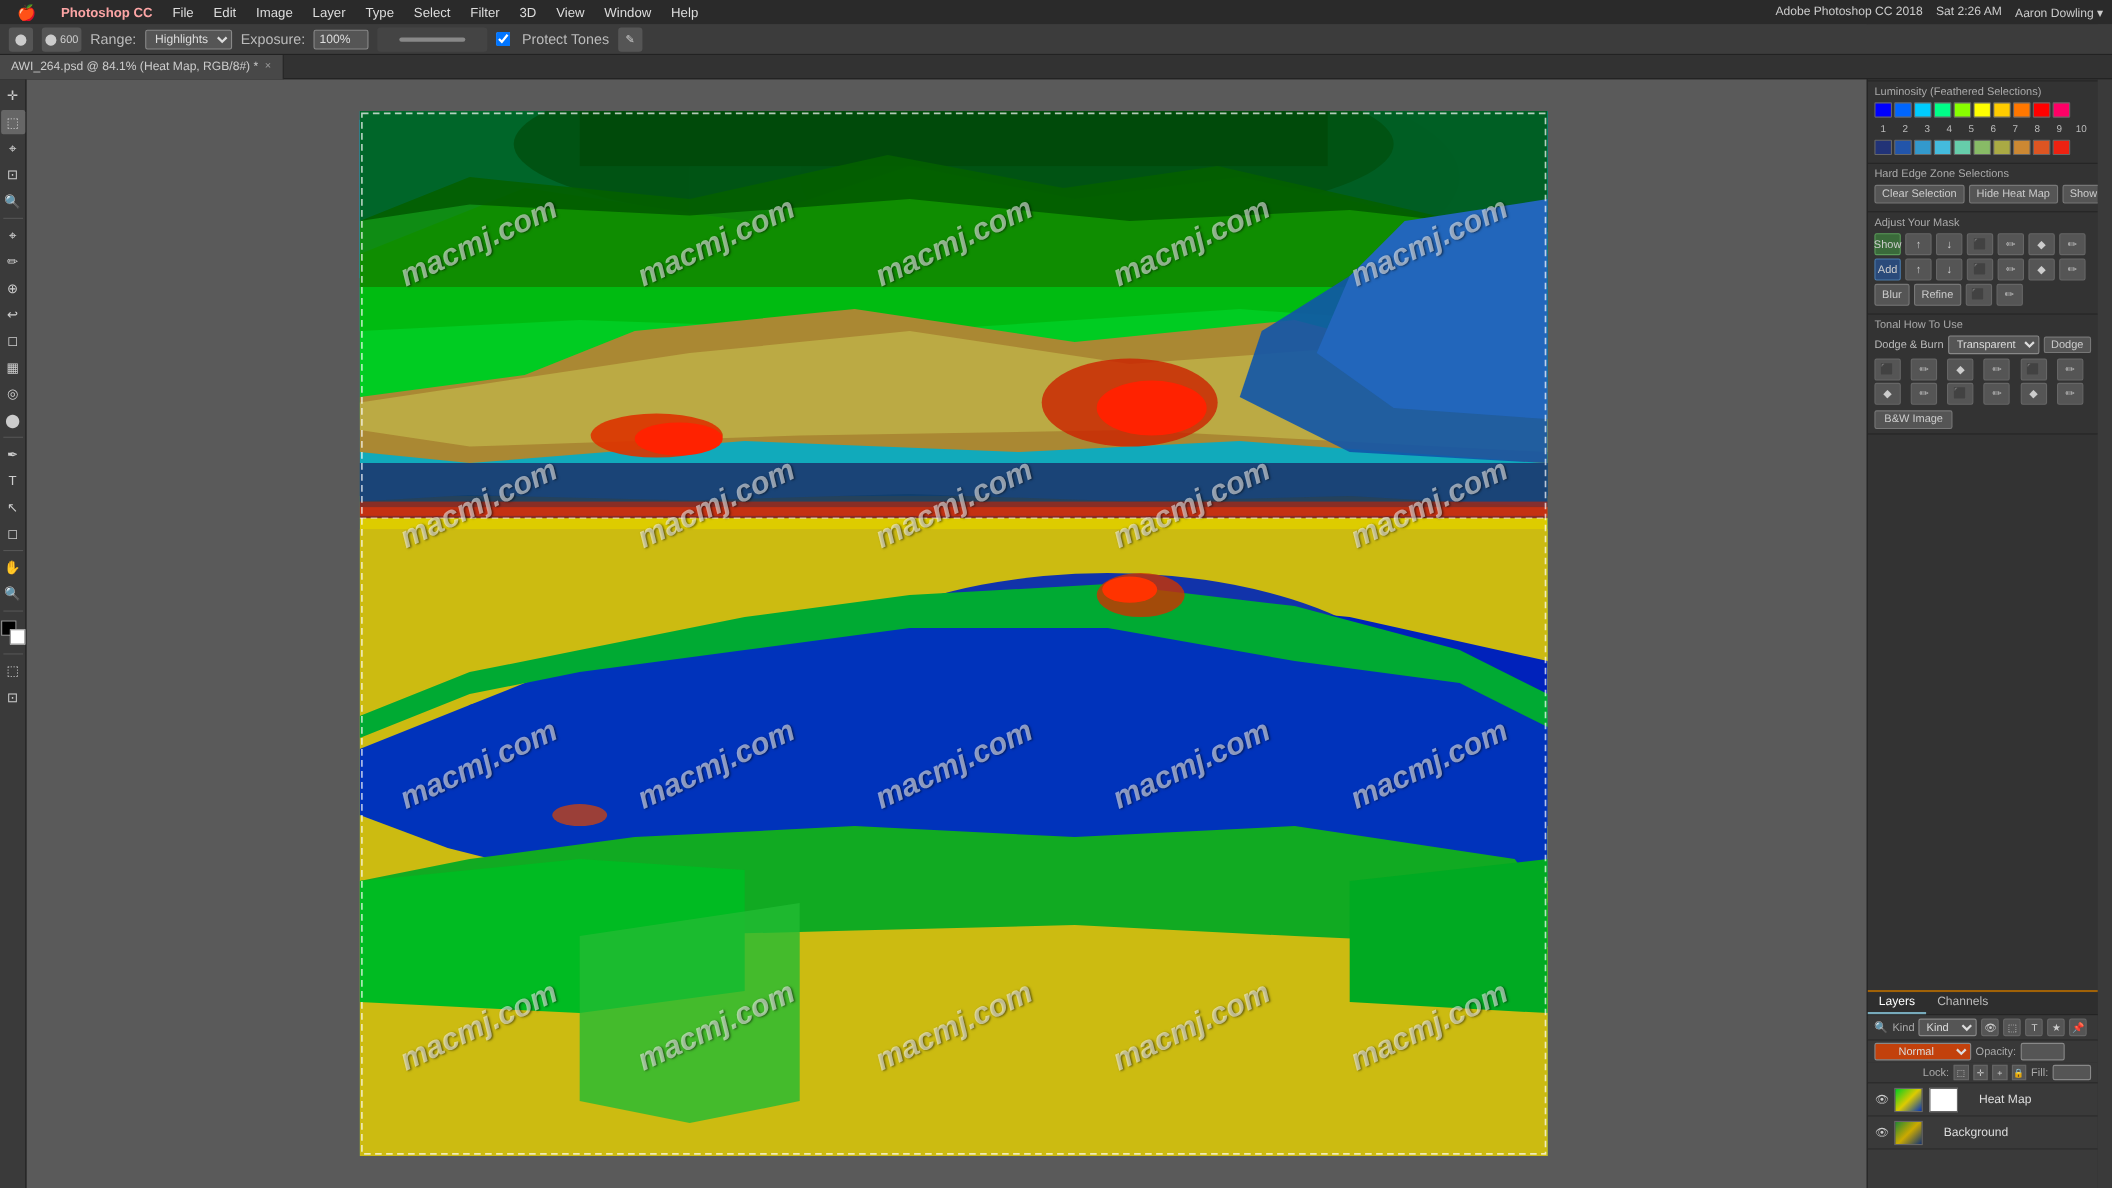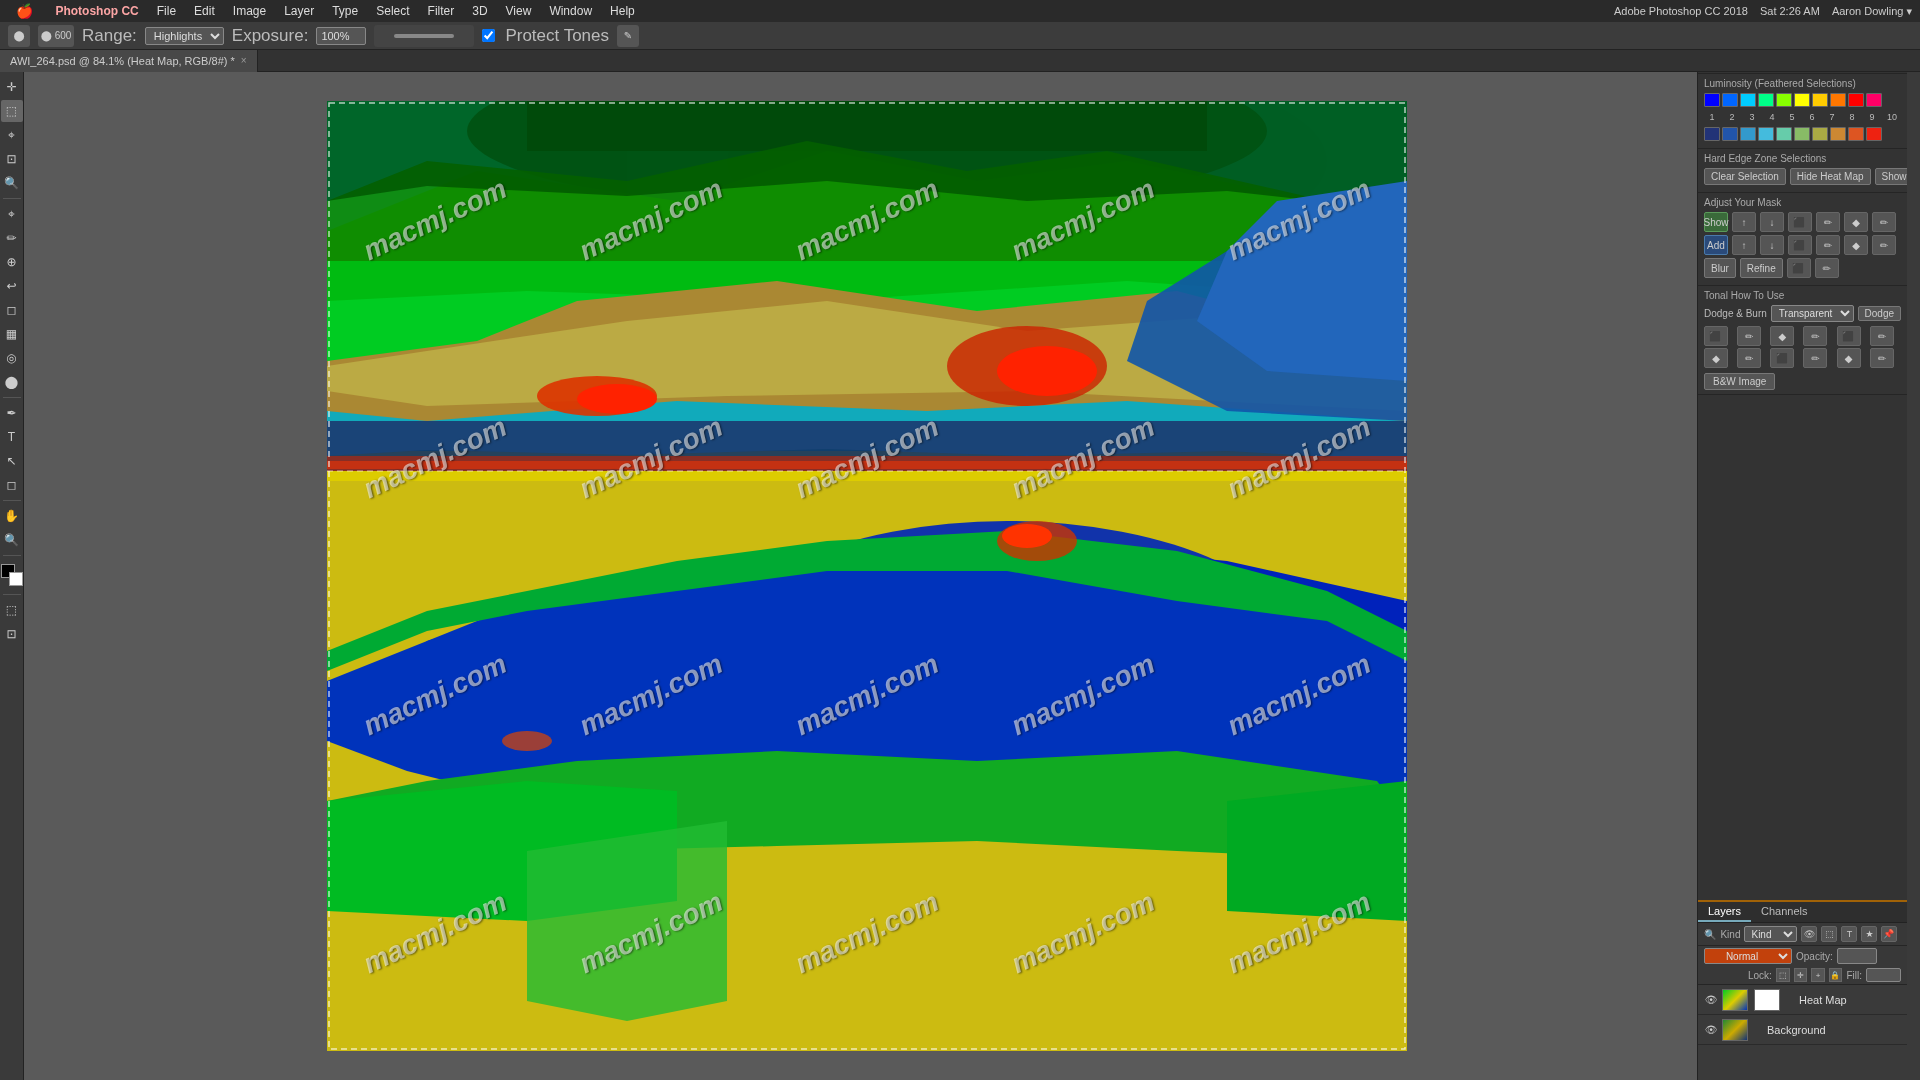--- a/index.html
+++ b/index.html
@@ -66,21 +66,21 @@
       height: 22px;
       background: #555;
       border-radius: 3px;
       display: flex;
       align-items: center;
       justify-content: center;
       font-size: 10px;
       color: #ccc;
     }
     .options-label {
-      font-size: 17px;
+      font-size: 13px;
       color: #bbb;
     }
     .options-dropdown {
       background: #555;
       border: 1px solid #888;
       color: #ddd;
       font-size: 11px;
       padding: 1px 4px;
       border-radius: 2px;
       height: 18px;

